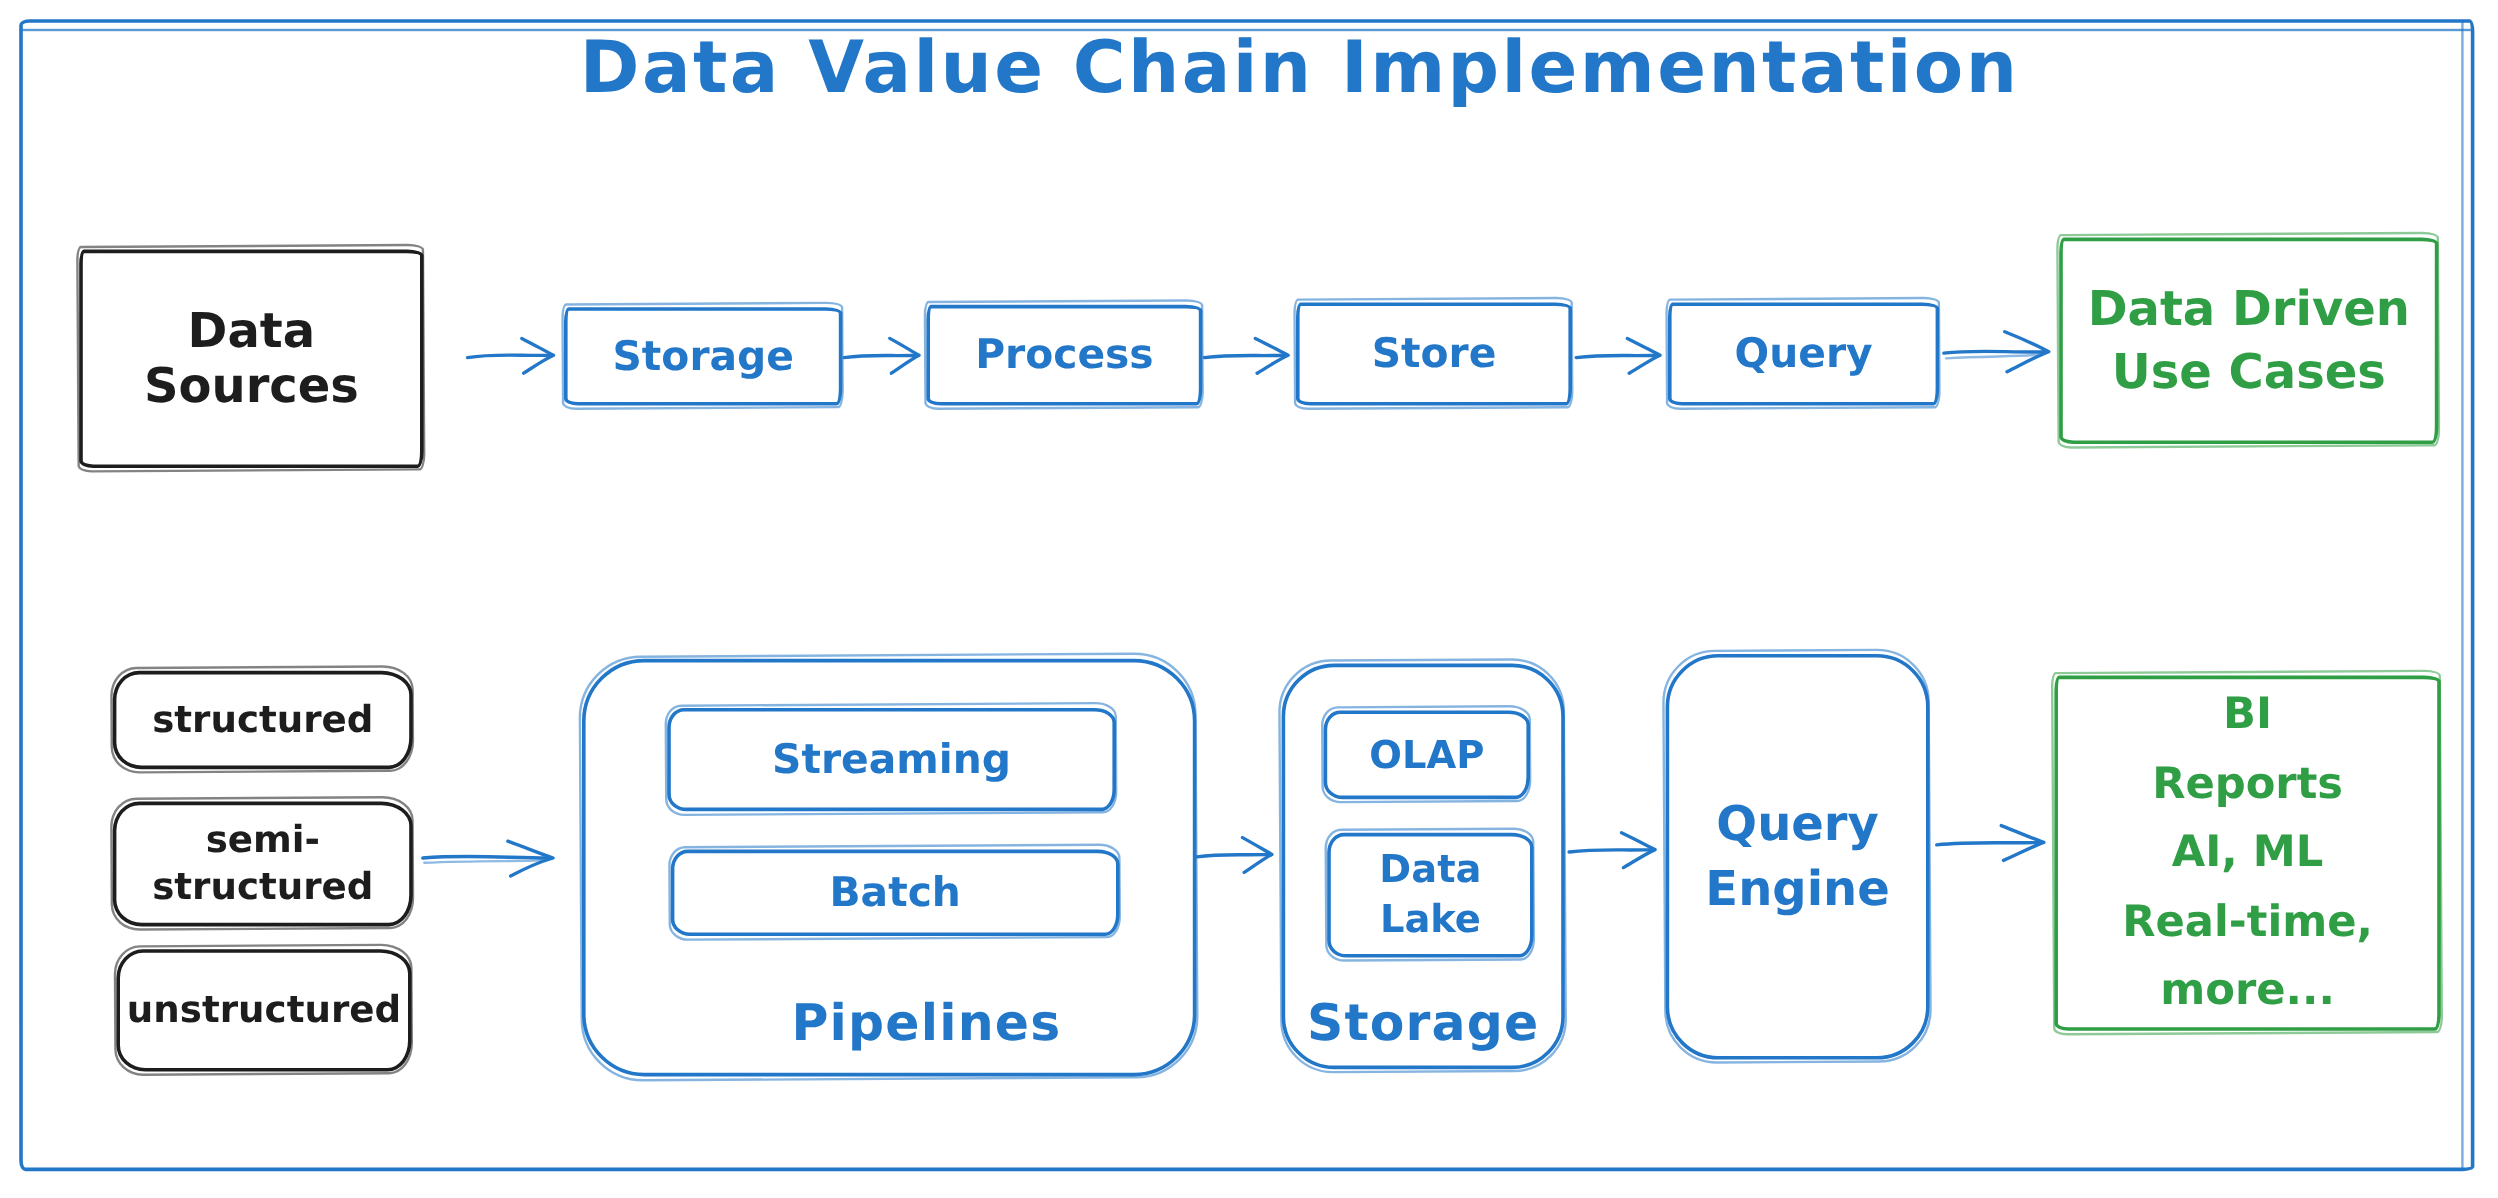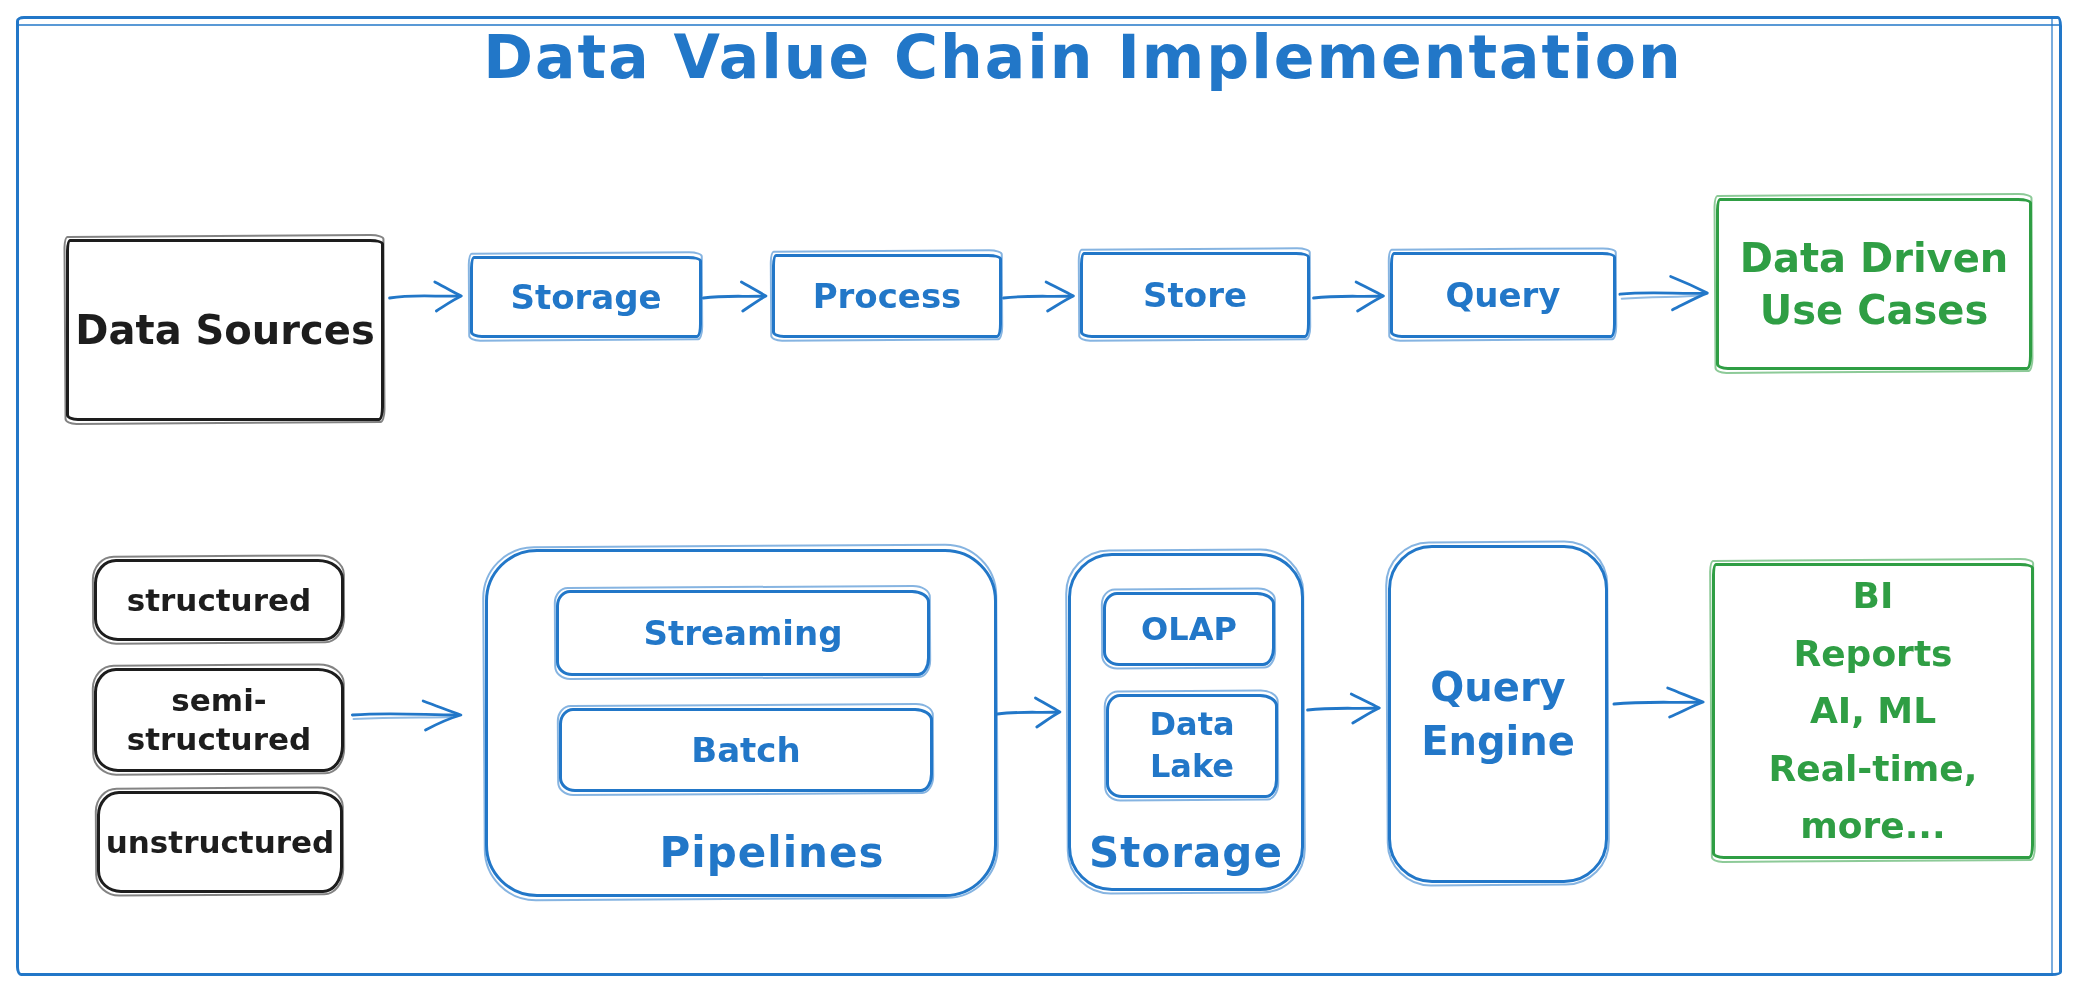--- a/index.html
+++ b/index.html
@@ -73,21 +73,21 @@
 </style>
 </head>
 <body>
 
 <div class="canvas">
 
   <div class="frame"></div>
 
   <div class="title">Data Value Chain Implementation</div>
 
-  <div class="box rect" style="--c:var(--black);left:66px;top:208px;width:318px;height:182px;font-size:40px;margin-top:31px;">
+  <div class="box rect" style="--c:var(--black);left:66px;top:208px;width:287px;height:182px;font-size:40px;">
     <span class="line">Data Sources</span>
   </div>
 
   <svg class="arrow" style="left:388px;top:278px;width:78px;height:36px" viewBox="0 0 100 36" preserveAspectRatio="none">
     <path d="M2 20 C 34 16, 64 19, 90 18"></path>
     <path d="M60 4 C 75 10, 86 15, 94 18 C 85 21, 72 28, 62 33"></path>
   </svg>
 
   <div class="box rect" style="--c:var(--blue);left:470px;top:256px;width:232px;height:82px;font-size:34px;">
     <span class="line">Storage</span>
@@ -149,21 +149,21 @@
     <path class="ghost" d="M3 22 C 40 20, 68 21, 86 20"></path>
     <path d="M62 4 C 76 10, 86 15, 94 18 C 85 21, 72 28, 64 33"></path>
   </svg>
 
   <div class="box biground" style="--c:var(--blue);left:485px;top:549px;width:512px;height:348px;"></div>
 
   <div class="box innerr" style="--c:var(--blue);left:556px;top:590px;width:374px;height:86px;font-size:34px;">
     <span class="line">Streaming</span>
   </div>
 
-  <div class="box innerr" style="--c:var(--blue);left:559px;top:708px;width:374px;height:84px;font-size:34px;">
+  <div class="box innerr" style="--c:var(--blue);left:559px;top:708px;width:374px;height:72px;font-size:34px;">
     <span class="line">Batch</span>
   </div>
 
   <div class="container-label" style="left:485px;top:828px;width:574px;">Pipelines</div>
 
   <svg class="arrow" style="left:996px;top:694px;width:68px;height:36px" viewBox="0 0 100 36" preserveAspectRatio="none">
     <path d="M2 20 C 34 17, 64 19, 90 18"></path>
     <path d="M58 4 C 74 10, 86 15, 94 18 C 85 21, 71 28, 60 33"></path>
   </svg>
 

